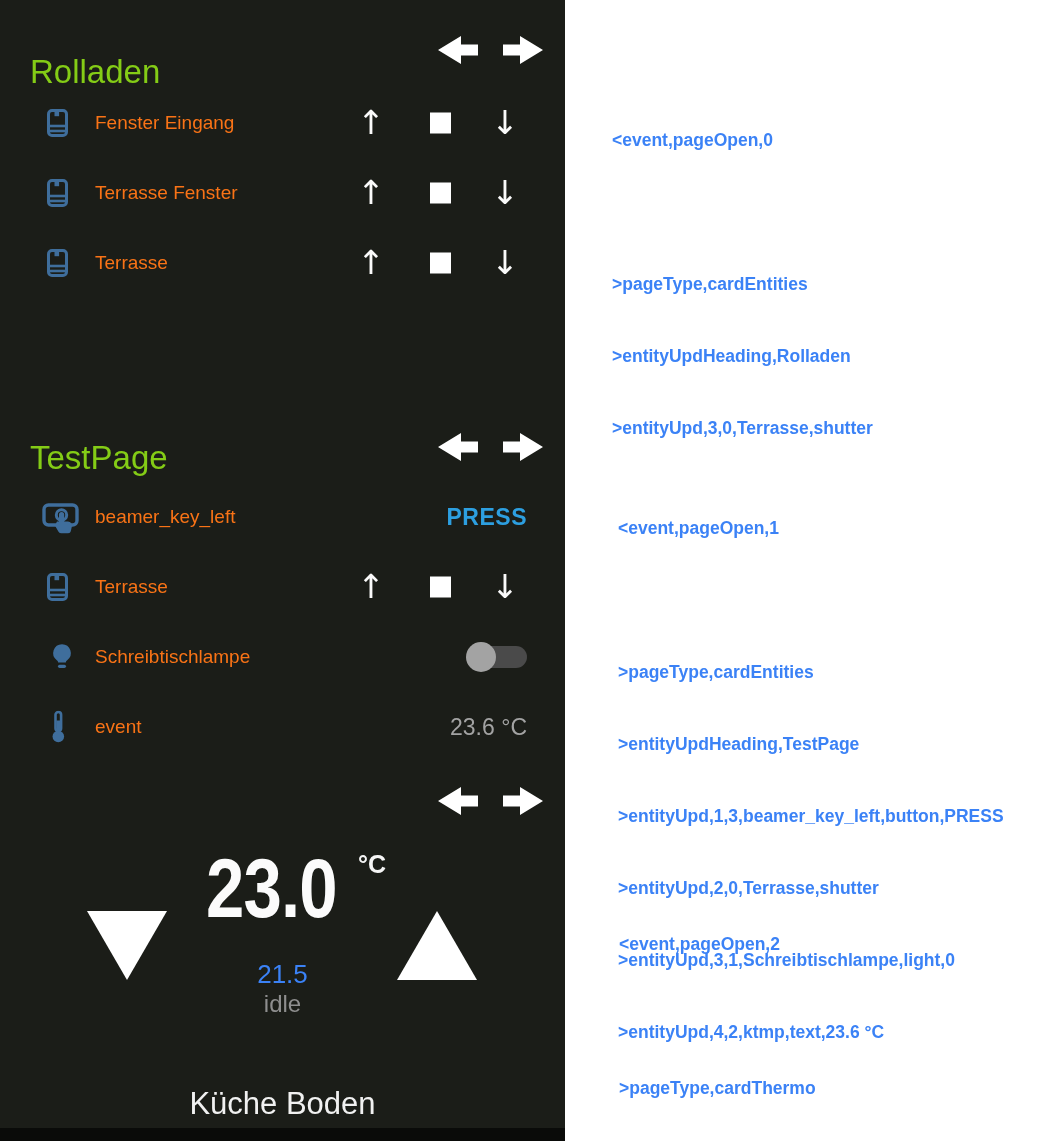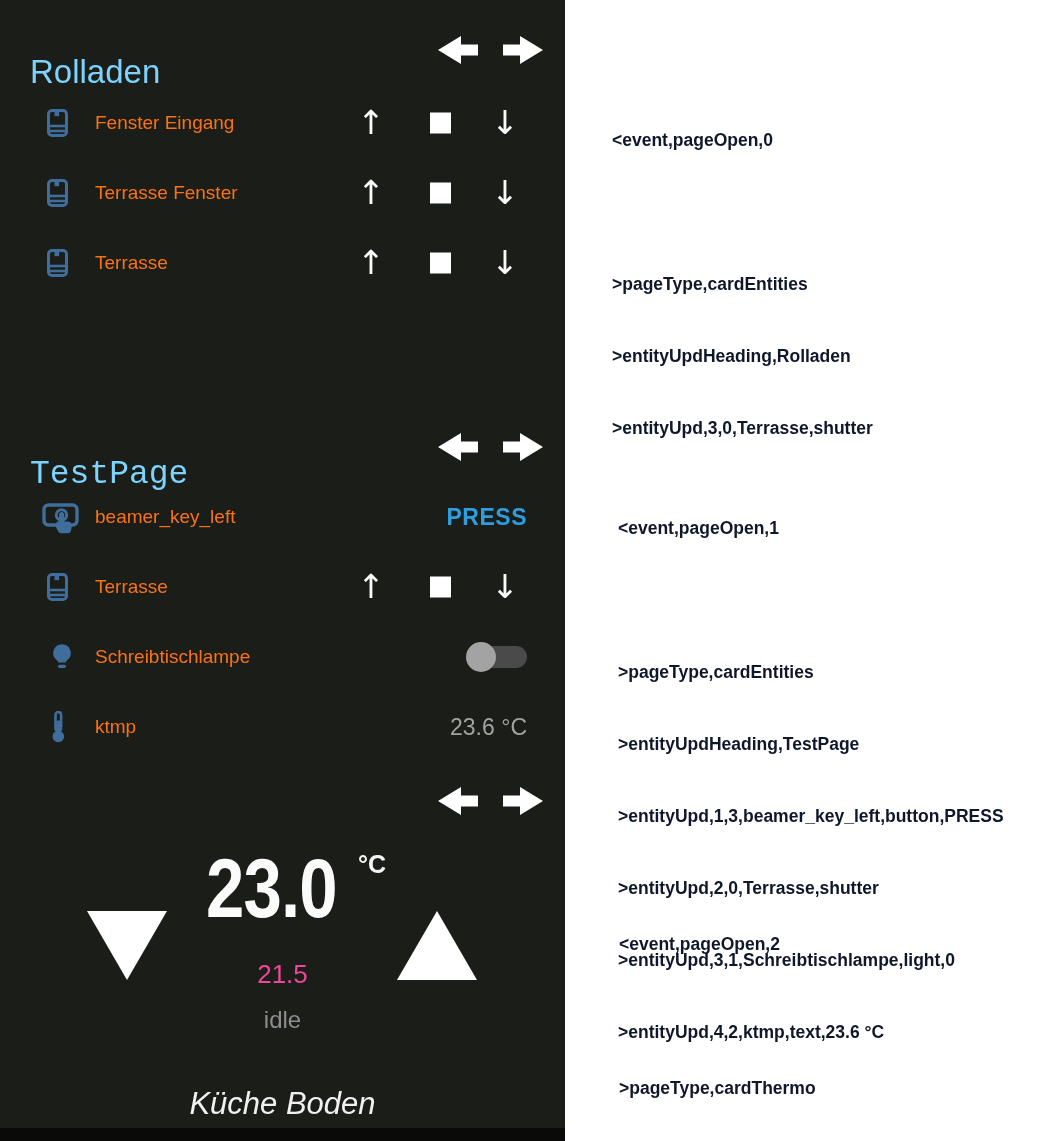--- a/index.html
+++ b/index.html
@@ -1,21 +1,21 @@
 <!DOCTYPE html>
 <html><head>
 <meta charset="utf-8">
 <style>
   html,body{margin:0;padding:0;background:#fff;}
   #stage{position:relative;width:1045px;height:1141px;background:#ffffff;overflow:hidden;
          font-family:"Liberation Sans",sans-serif;}
   
   #panel{position:absolute;left:0;top:0;width:565px;height:1141px;background:#1b1d18;}
   .card{position:absolute;left:0;width:565px;}
-  .card-title{position:absolute;left:30px;font-size:33px;line-height:44px;font-weight:400;color:#7dd3fc;}
+  .card-title{position:absolute;left:30px;font-size:33px;line-height:44px;font-weight:400;color:#84cc16;}
   .nav{position:absolute;top:0;left:0;width:565px;height:0;}
   .navbtn{position:absolute;width:40px;height:30px;display:block;}
   .navbtn.prev{left:438px;}
   .navbtn.next{left:503px;}
   
   .row{position:absolute;left:0;width:565px;height:70px;}
   .eicon{position:absolute;left:47px;top:50%;transform:translateY(-50%);display:flex;align-items:center;}
   .eicon.narrow{left:51px;}
   .eicon.wide{left:42px;}
   .elabel{position:absolute;left:95px;top:50%;transform:translateY(-50%);
@@ -35,26 +35,26 @@
   
   .temp-value{position:absolute;left:206px;top:846px;font-size:84px;line-height:84px;font-weight:700;
               color:#fbfbfb;display:inline-block;transform:scaleX(.82);transform-origin:0 0;letter-spacing:-1px;}
   .temp-unit{position:absolute;left:358px;top:850px;font-size:25px;font-weight:700;color:#f5f5f5;}
   .tri{position:absolute;width:0;height:0;cursor:pointer;}
   .tri.down{left:87px;top:911px;border-left:40px solid transparent;border-right:40px solid transparent;
             border-top:69px solid #ffffff;}
   .tri.up{left:397px;top:911px;border-left:40px solid transparent;border-right:40px solid transparent;
           border-bottom:69px solid #ffffff;}
   .centered{position:absolute;left:0;width:565px;text-align:center;}
-  .target{top:958px;font-size:26px;line-height:32px;color:#ec4899;}
-  .statetxt{top:992px;font-size:24px;line-height:24px;color:#8e8e8e;margin-top:16px;}
-  .tname{top:1086px;font-size:31px;line-height:36px;color:#f1f1f1;font-style:italic;}
+  .target{top:958px;font-size:26px;line-height:32px;color:#3b82f6;}
+  .statetxt{top:992px;font-size:24px;line-height:24px;color:#8e8e8e;}
+  .tname{top:1086px;font-size:31px;line-height:36px;color:#f1f1f1;}
   .bottombar{position:absolute;left:0;top:1128px;width:565px;height:13px;background:#0a0b09;}
   
-  .pblock{position:absolute;color:#0f172a;font-weight:700;font-size:17.5px;line-height:24px;white-space:pre;}
+  .pblock{position:absolute;color:#3b82f6;font-weight:700;font-size:17.5px;line-height:24px;white-space:pre;}
   .pline{min-height:24px;}
   #pb1{left:612px;top:80px;}
   #pb2{left:618px;top:468px;}
   #pb3{left:619px;top:884px;}
   svg{display:block;}
 </style>
 </head>
 <body>
 
 <div id="stage">
@@ -127,21 +127,21 @@
         <span class="elabel">Terrasse</span>
         <span class="ctl arrow up">↑</span>
         <span class="ctl stop">
             <span class="stopsq"></span>
           </span>
         <span class="ctl arrow down">↓</span>
       </div>
     </section>
 
     <section class="card" style="top:0;height:0;">
-      <h1 class="card-title" style="top:431px;font-family:Liberation Mono, monospace;">TestPage</h1>
+      <h1 class="card-title" style="top:414px;">TestPage</h1>
       <div class="nav" style="top:432px;">
         <span class="navbtn prev">
           <svg width="40" height="30" viewBox="0 0 40 30">
               <polygon points="40,9.5 23,9.5 23,1 0,15 23,29 23,20.5 40,20.5" fill="#ffffff"></polygon>
             </svg>
         </span>
         <span class="navbtn next">
           <svg width="40" height="30" viewBox="0 0 40 30">
               <polygon points="0,9.5 17,9.5 17,1 40,15 17,29 17,20.5 0,20.5" fill="#ffffff"></polygon>
             </svg>
@@ -198,21 +198,21 @@
       </div>
 
       <div class="row" style="top:692px;">
         <span class="eicon narrow">
           <svg width="15" height="33" viewBox="0 0 15 33">
               <rect x="4.5" y="1.5" width="5.6" height="19" rx="2.8" fill="none" stroke="#3f6e9c" stroke-width="2.6"></rect>
               <rect x="5.3" y="10" width="4" height="12" fill="#3f6e9c"></rect>
               <circle cx="7.3" cy="26" r="5.8" fill="#3f6e9c"></circle>
             </svg>
         </span>
-        <span class="elabel">ktmp</span>
+        <span class="elabel">event</span>
         <span class="val-right">23.6 °C</span>
       </div>
     </section>
 
     <section class="card" style="top:0;height:0;">
       <div class="nav" style="top:786px;">
         <span class="navbtn prev">
           <svg width="40" height="30" viewBox="0 0 40 30">
               <polygon points="40,9.5 23,9.5 23,1 0,15 23,29 23,20.5 40,20.5" fill="#ffffff"></polygon>
             </svg>

